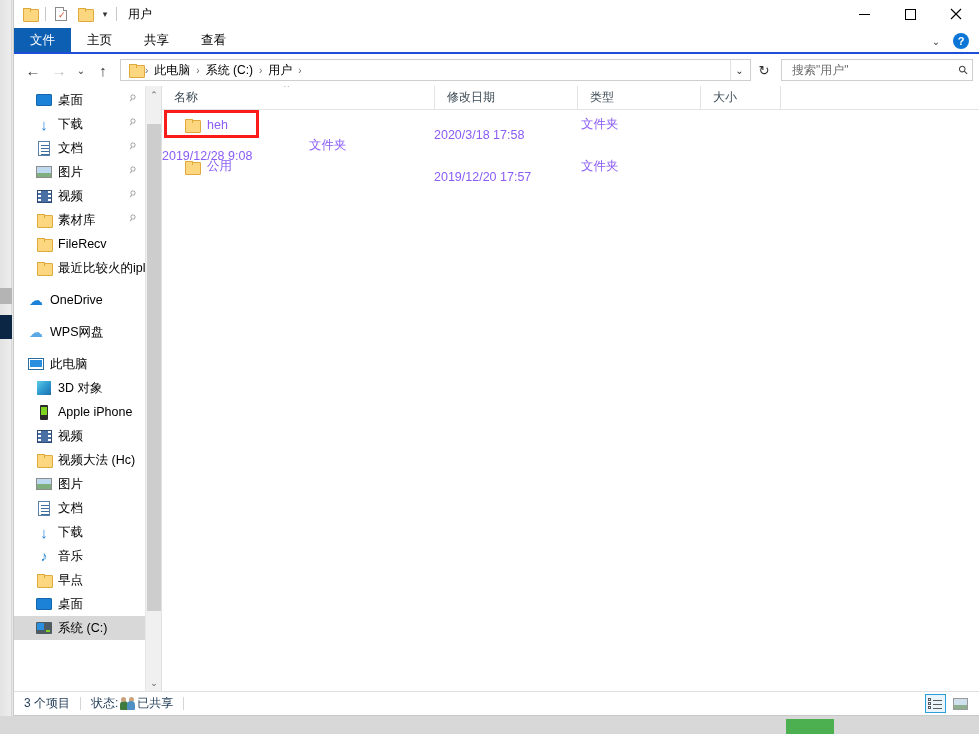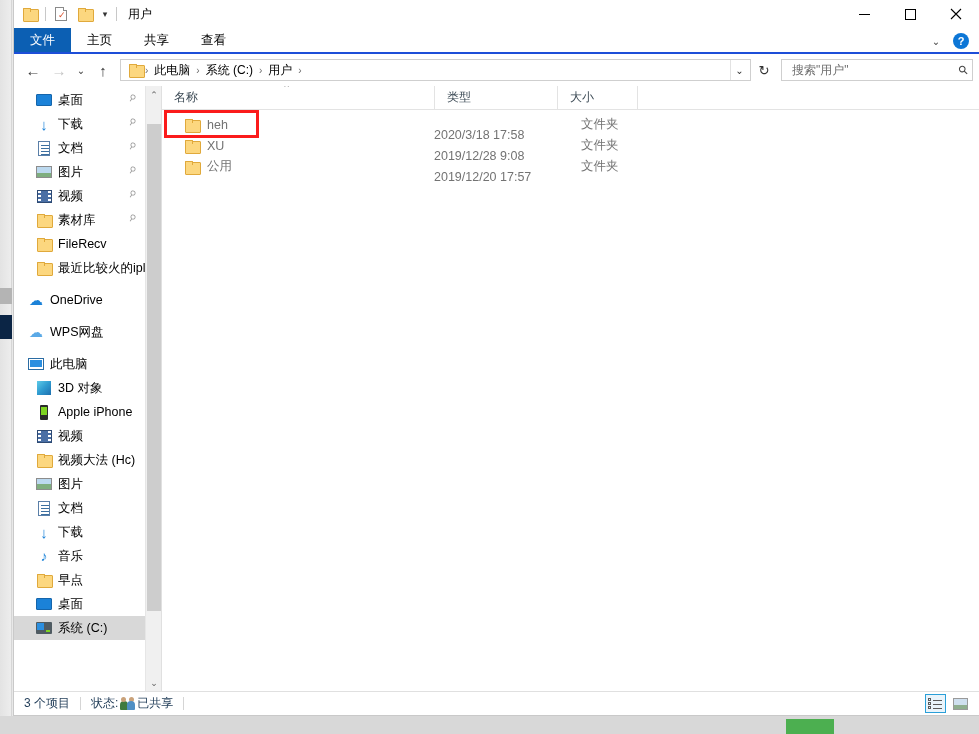--- a/index.html
+++ b/index.html
@@ -250,21 +250,21 @@
   .col.name { width: 272px; }
   .col.date { width: 143px; }
   .col.type { width: 123px; }
   .col.size { width: 80px; }
   .col.rest { flex: 1; }
   .sort-asc {
     position: absolute; left: 120px; top: -4px; font-size: 11px; color: #6f6f6f;
   }
   .rows { padding-top: 4px; }
   .row {
-    height: 21px; display: flex; align-items: center; font-size: 12.5px; color: #737373;
+    height: 21px; display: flex; align-items: center; font-size: 12.5px; color: #8b5cf6;
   }
   .cell { display: flex; align-items: center; }
   .cell.name { width: 272px; padding-left: 22px; gap: 7px; }
   .cell.date { width: 143px; margin-top: 20px; }
   .cell.type { width: 123px; padding-left: 4px; }
   .cell.size { width: 80px; }
 
   
   #highlight-box {
     position: absolute; left: 2px; top: 24px;
@@ -549,20 +549,23 @@
         <div class="sb-arrow bottom">⌄</div>
       </div>
     </div>
 
     <div class="filepane">
       <div class="col-head">
         <div class="col name">
           <span>名称</span>
           <span class="sort-asc">⌃</span>
         </div>
+        <div class="col date">
+          <span>修改日期</span>
+        </div>
         <div class="col type">
           <span>类型</span>
         </div>
         <div class="col size">
           <span>大小</span>
         </div>
         <div class="col rest"></div>
       </div>
 
       <div class="rows" id="file-rows">
@@ -571,26 +574,20 @@
               <span class="ni-ico">
                 <span class="folder-ico ic-folder-y"></span>
               </span>
               <span>heh</span>
             </div>
             <div class="cell date">2020/3/18 17:58</div>
             <div class="cell type">文件夹</div>
             <div class="cell size"></div>
           </div>
           <div class="row">
-            <div class="cell name">
-              <span class="ni-ico">
-                <span class="folder-ico ic-folder-y"></span>
-              </span>
-              <span>XU</span>
-            </div>
             <div class="cell date">2019/12/28 9:08</div>
             <div class="cell type">文件夹</div>
             <div class="cell size"></div>
           </div>
           <div class="row">
             <div class="cell name">
               <span class="ni-ico">
                 <span class="folder-ico ic-folder-y"></span>
               </span>
               <span>公用</span>

